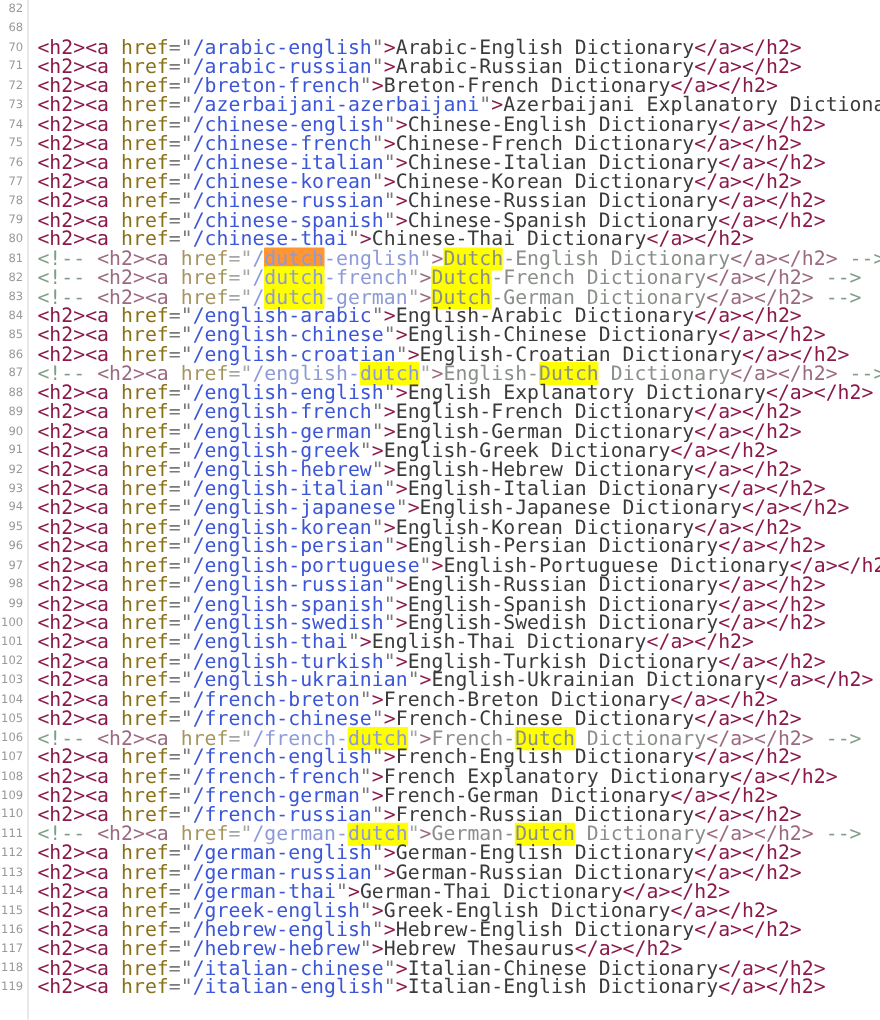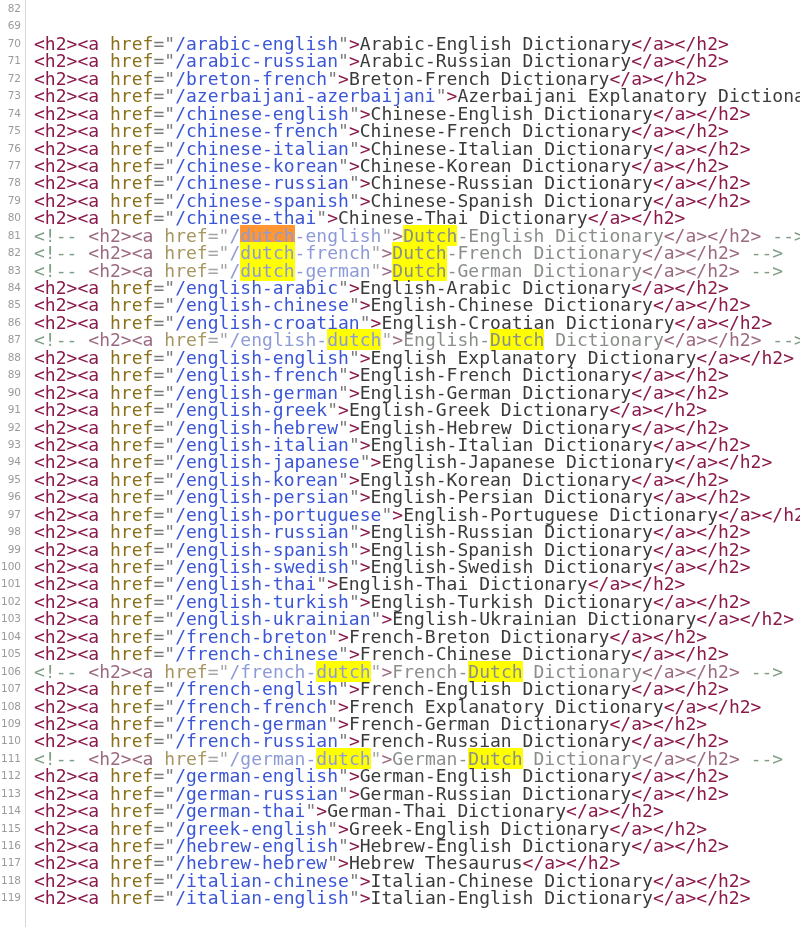--- a/index.html
+++ b/index.html
@@ -98,21 +98,21 @@
     border-radius: 1px;
   }
 </style>
 </head>
 <body>
 
 <div id="code-viewer">
   <div class="gutter"></div>
   <div class="code-rows" id="code-rows">
       <div class="code-row"><div class="ln">82</div><div class="code-text"></div></div>
-      <div class="code-row"><div class="ln">69</div><div class="code-text"></div></div>
+      <div class="code-row"><div class="ln">68</div><div class="code-text"></div></div>
       <div class="code-row"><div class="ln">70</div><div class="code-text"><span class="tok-tag">&lt;h2&gt;&lt;a </span><span class="tok-attr">href</span><span class="tok-punct">="</span><span class="tok-string">/arabic-english</span><span class="tok-punct">"</span><span class="tok-tag">&gt;</span><span class="tok-text">Arabic-English Dictionary</span><span class="tok-tag">&lt;/a&gt;&lt;/h2&gt;</span></div></div>
       <div class="code-row"><div class="ln">71</div><div class="code-text"><span class="tok-tag">&lt;h2&gt;&lt;a </span><span class="tok-attr">href</span><span class="tok-punct">="</span><span class="tok-string">/arabic-russian</span><span class="tok-punct">"</span><span class="tok-tag">&gt;</span><span class="tok-text">Arabic-Russian Dictionary</span><span class="tok-tag">&lt;/a&gt;&lt;/h2&gt;</span></div></div>
       <div class="code-row"><div class="ln">72</div><div class="code-text"><span class="tok-tag">&lt;h2&gt;&lt;a </span><span class="tok-attr">href</span><span class="tok-punct">="</span><span class="tok-string">/breton-french</span><span class="tok-punct">"</span><span class="tok-tag">&gt;</span><span class="tok-text">Breton-French Dictionary</span><span class="tok-tag">&lt;/a&gt;&lt;/h2&gt;</span></div></div>
       <div class="code-row"><div class="ln">73</div><div class="code-text"><span class="tok-tag">&lt;h2&gt;&lt;a </span><span class="tok-attr">href</span><span class="tok-punct">="</span><span class="tok-string">/azerbaijani-azerbaijani</span><span class="tok-punct">"</span><span class="tok-tag">&gt;</span><span class="tok-text">Azerbaijani Explanatory Dictionary</span><span class="tok-tag">&lt;/a&gt;&lt;/h2&gt;</span></div></div>
       <div class="code-row"><div class="ln">74</div><div class="code-text"><span class="tok-tag">&lt;h2&gt;&lt;a </span><span class="tok-attr">href</span><span class="tok-punct">="</span><span class="tok-string">/chinese-english</span><span class="tok-punct">"</span><span class="tok-tag">&gt;</span><span class="tok-text">Chinese-English Dictionary</span><span class="tok-tag">&lt;/a&gt;&lt;/h2&gt;</span></div></div>
       <div class="code-row"><div class="ln">75</div><div class="code-text"><span class="tok-tag">&lt;h2&gt;&lt;a </span><span class="tok-attr">href</span><span class="tok-punct">="</span><span class="tok-string">/chinese-french</span><span class="tok-punct">"</span><span class="tok-tag">&gt;</span><span class="tok-text">Chinese-French Dictionary</span><span class="tok-tag">&lt;/a&gt;&lt;/h2&gt;</span></div></div>
       <div class="code-row"><div class="ln">76</div><div class="code-text"><span class="tok-tag">&lt;h2&gt;&lt;a </span><span class="tok-attr">href</span><span class="tok-punct">="</span><span class="tok-string">/chinese-italian</span><span class="tok-punct">"</span><span class="tok-tag">&gt;</span><span class="tok-text">Chinese-Italian Dictionary</span><span class="tok-tag">&lt;/a&gt;&lt;/h2&gt;</span></div></div>
       <div class="code-row"><div class="ln">77</div><div class="code-text"><span class="tok-tag">&lt;h2&gt;&lt;a </span><span class="tok-attr">href</span><span class="tok-punct">="</span><span class="tok-string">/chinese-korean</span><span class="tok-punct">"</span><span class="tok-tag">&gt;</span><span class="tok-text">Chinese-Korean Dictionary</span><span class="tok-tag">&lt;/a&gt;&lt;/h2&gt;</span></div></div>
       <div class="code-row"><div class="ln">78</div><div class="code-text"><span class="tok-tag">&lt;h2&gt;&lt;a </span><span class="tok-attr">href</span><span class="tok-punct">="</span><span class="tok-string">/chinese-russian</span><span class="tok-punct">"</span><span class="tok-tag">&gt;</span><span class="tok-text">Chinese-Russian Dictionary</span><span class="tok-tag">&lt;/a&gt;&lt;/h2&gt;</span></div></div>
       <div class="code-row"><div class="ln">79</div><div class="code-text"><span class="tok-tag">&lt;h2&gt;&lt;a </span><span class="tok-attr">href</span><span class="tok-punct">="</span><span class="tok-string">/chinese-spanish</span><span class="tok-punct">"</span><span class="tok-tag">&gt;</span><span class="tok-text">Chinese-Spanish Dictionary</span><span class="tok-tag">&lt;/a&gt;&lt;/h2&gt;</span></div></div>

